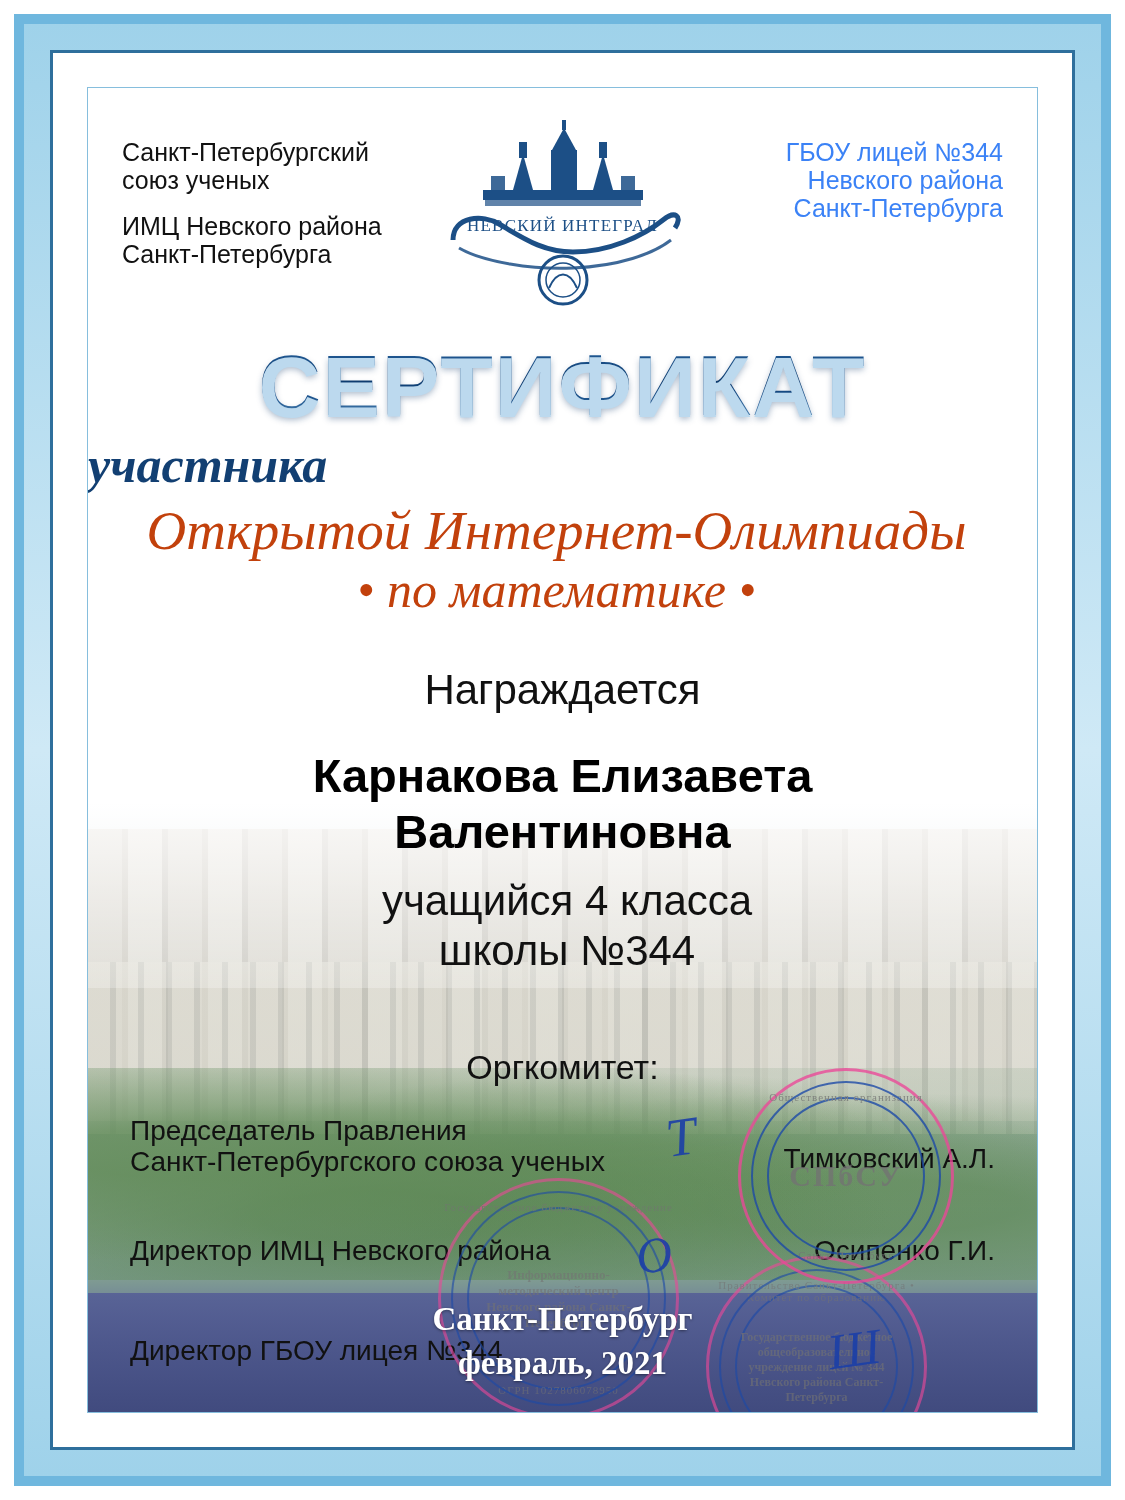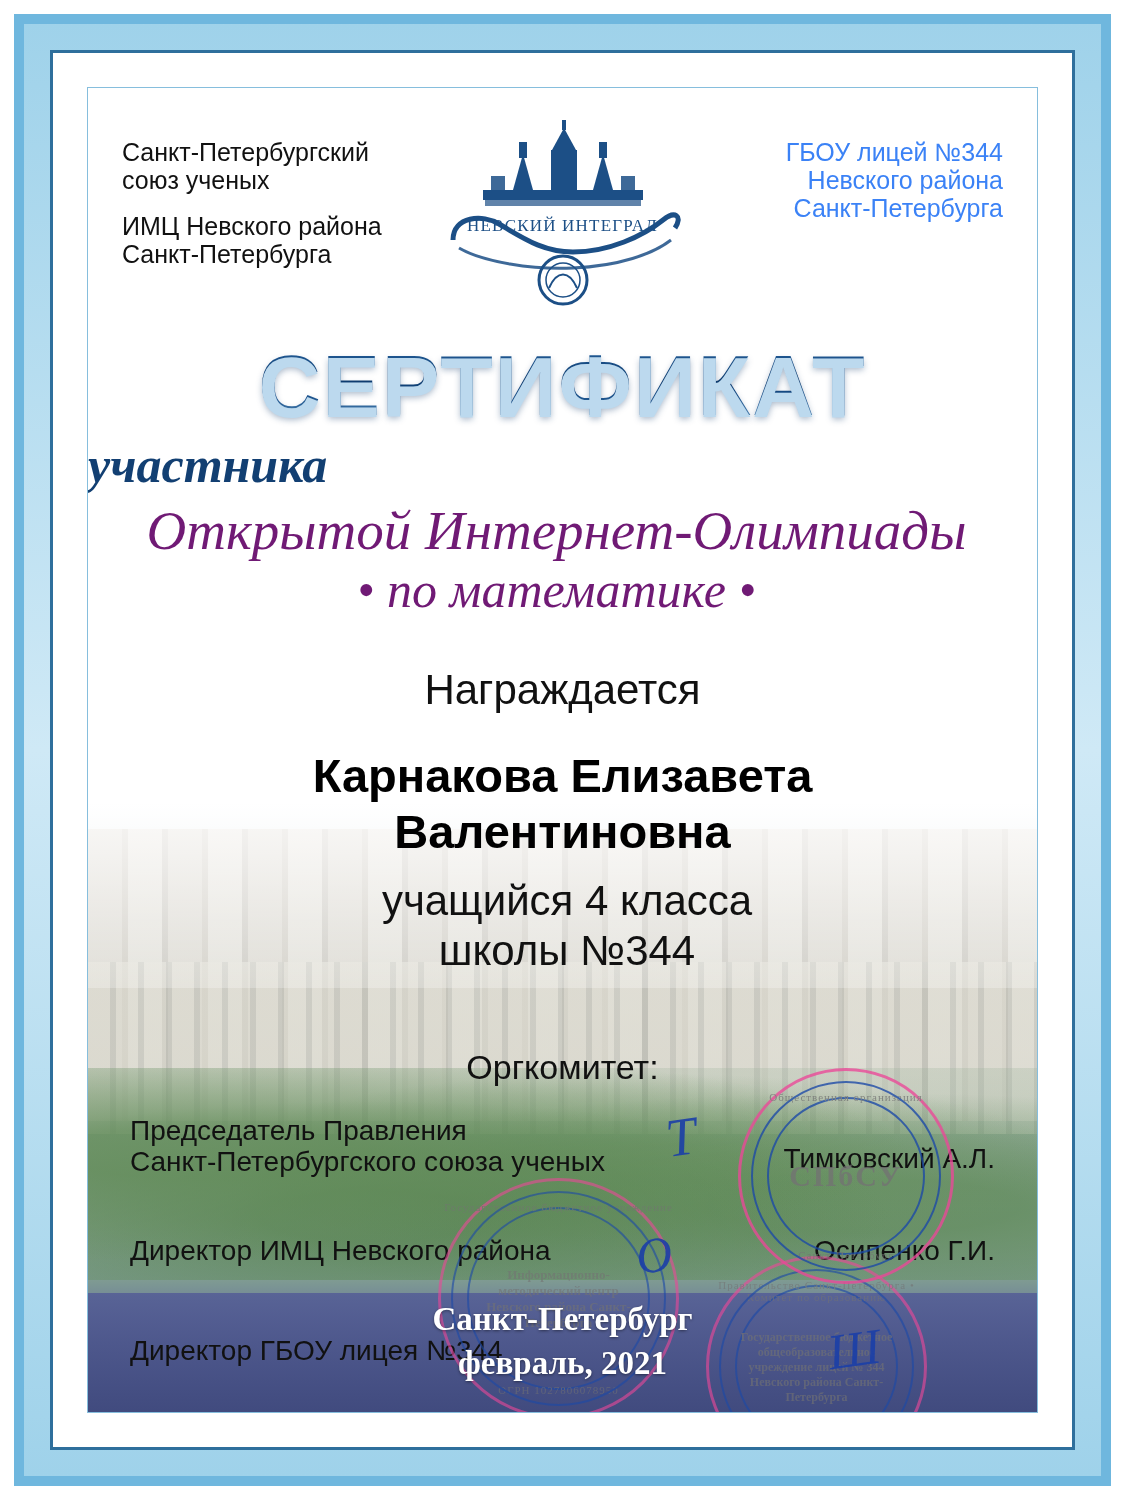--- a/index.html
+++ b/index.html
@@ -224,21 +224,21 @@
   }
   .title-event {
     position: absolute;
     top: 412px;
     left: 0; right: 12px;
     text-align: center;
     font-family: "Liberation Serif", serif;
     font-style: italic;
     font-size: 55px;
     line-height: 1.12;
-    color: #701a75;
+    color: #c2410c;
   }
   .title-event .line2 {
     font-style: italic;
     font-size: 50px;
   }
 
   
   .awarded-label {
     position: absolute;
     top: 578px;

